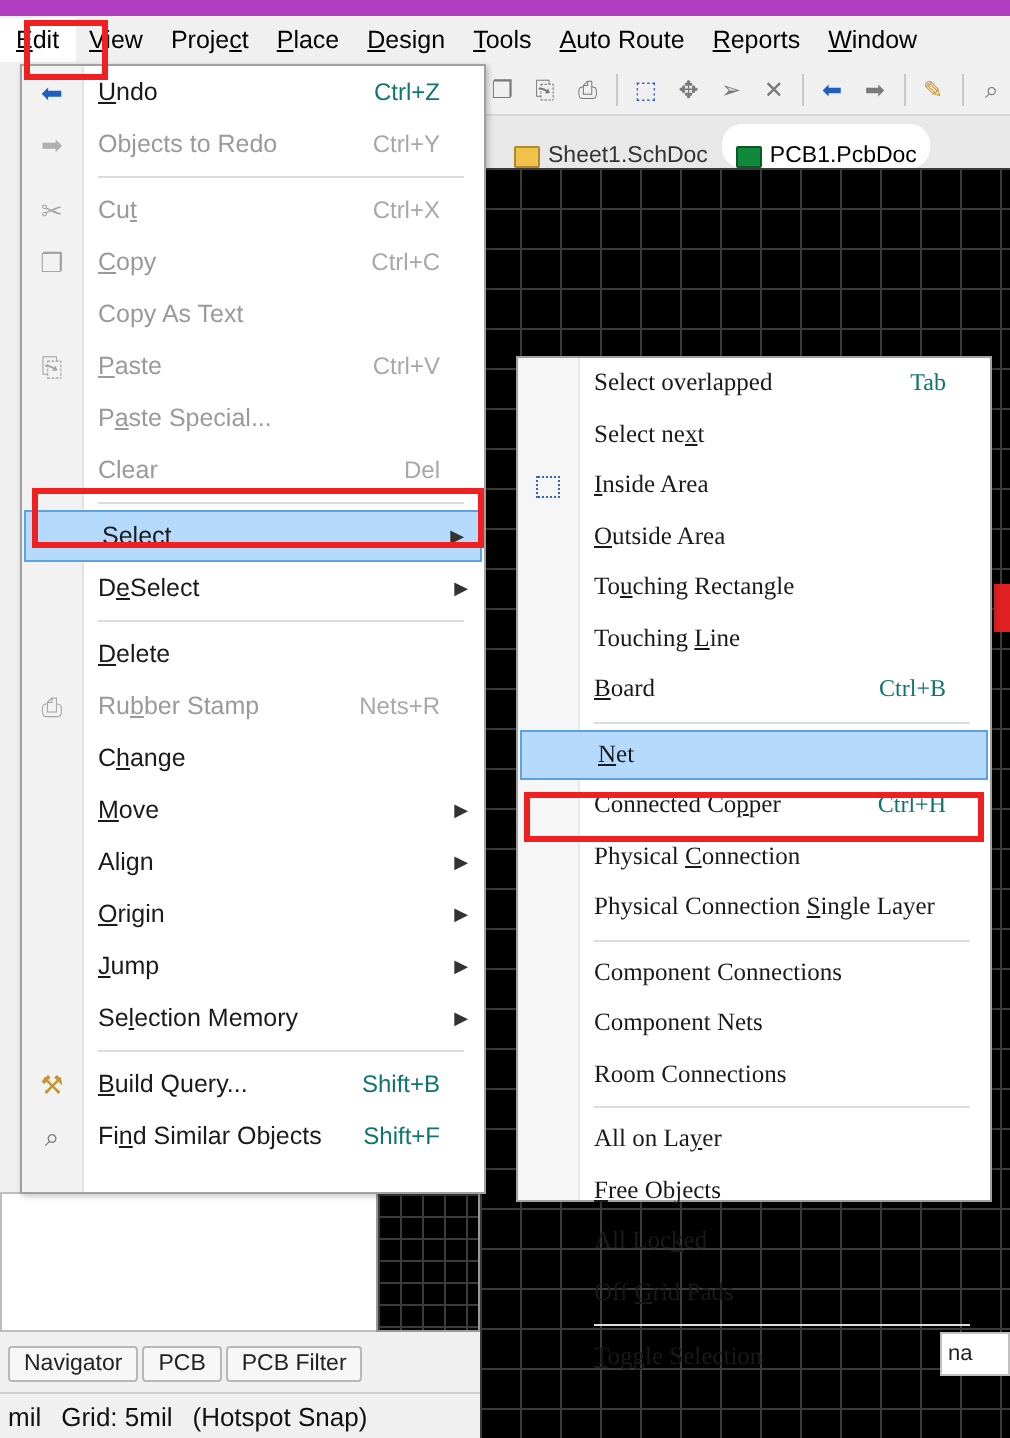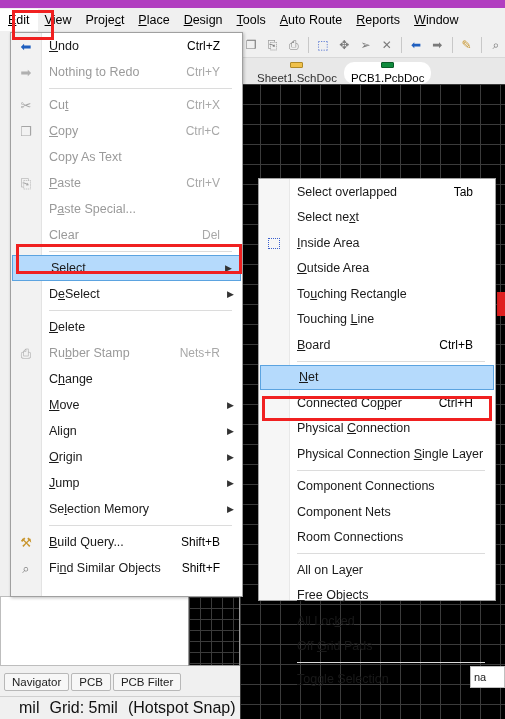--- a/index.html
+++ b/index.html
@@ -75,24 +75,23 @@
 
   
   .doc-tabs {
     position: absolute; left: 240px; top: 58px;
     width: 265px; height: 26px;
     background: #e8e8e8;
     display: flex; align-items: flex-end;
     font-size: 11.5px;
   }
   .doc-tab {
-    height: 22px; display: flex; align-items: center;
+    height: 22px; display: flex; align-items: flex-end;
     gap: 4px; padding: 0 7px; color: #333;
     white-space: nowrap;
-    flex-direction: column;
   }
   .doc-tab.selected { background: #ffffff; color: #000; border-radius: 10px; }
   .tab-ico { width: 13px; height: 11px; border-radius: 1px; display:inline-block; }
   .tab-ico.sch { background: #f0c14b; border: 1px solid #b08a28; }
   .tab-ico.pcb { background: #0f8a3c; border: 1px solid #0a5a27; }
 
   
   .left-panel-white {
     position: absolute; left: 0px; top: 596px;
     width: 240px; height: 70px;
@@ -109,22 +108,22 @@
   .panel-tab {
     border: 1px solid #b8b8b8; background: #f7f7f7;
     padding: 2px 7px; color: #222; border-radius: 2px; text-align: right;
   }
   .status-bar {
     position: absolute; left: 0px; top: 696px;
     width: 240px; height: 23px;
     background: #f0f0f0;
     border-top: 1px solid #cfcfcf;
     display: flex; align-items: center; gap: 10px;
-    padding-left: 19px;
-    font-size: 16px; color: #111; white-space: nowrap;
+    padding-left: 4px;
+    font-size: 13px; color: #111; white-space: nowrap;
   }
 
   
   .mini-panel {
     position: absolute; left: 188px; top: 596px;
     width: 52px; height: 70px;
     background:
       repeating-linear-gradient(to right, #3b3b3b 0px, #3b3b3b 1px, transparent 1px, transparent 11px),
       repeating-linear-gradient(to bottom, #3b3b3b 0px, #3b3b3b 1px, transparent 1px, transparent 11px),
       #000;
@@ -170,21 +169,21 @@
     height: 26px;
     display: flex; align-items: center;
     padding-left: 38px; padding-right: 10px;
     font-size: 12.5px; color: #1a1a1a;
     cursor: default;
     white-space: nowrap;
   }
   .mi.disabled { color: #9a9a9a; }
   .mi .shortcut {
     position: absolute; right: 22px;
-    font-size: 12px; color: #000000;
+    font-size: 12px; color: #0f766e;
   }
   .mi.disabled .shortcut { color: #a8a8a8; }
   .mi .arrow {
     position: absolute; right: 8px;
     font-size: 9px; color: #333;
   }
   .mi .icon {
     position: absolute; left: 5px; top: 4px;
     width: 20px; height: 18px;
     display: flex; align-items: center; justify-content: center;
@@ -195,21 +194,21 @@
     background: #b5dafc;
     border: 1px solid #5ba3e0;
     margin: 0 1px;
   }
   .sep {
     height: 1px; background: #dcdcdc;
     margin: 3px 10px 3px 38px;
   }
 
   
-  #select-submenu { left: 258px; top: 178px; width: 238px; height: 423px; }
+  #select-submenu { left: 258px; top: 178px; width: 238px; height: 423px; font-family: Liberation Serif, serif; }
   #select-submenu .gutter {
     position: absolute; left: 0; top: 0;
     width: 31px; height: 100%;
     background: #f6f6f6;
     border-right: 1px solid #e8e8e8;
   }
   #select-submenu .mi { height: 25.5px; }
 
   .dotted-box {
     width: 12px; height: 11px;
@@ -310,21 +309,21 @@
   <div class="menu-popup" id="edit-menu">
     <div class="gutter"></div>
     <div id="edit-menu-items">
         <div class="mi">
           <span class="icon ico-undo">⬅</span>
           <span><u>U</u>ndo</span>
           <span class="shortcut">Ctrl+Z</span>
         </div>
         <div class="mi disabled">
           <span class="icon ico-redo">➡</span>
-          <span>Nothing to Redo</span>
+          <span>Objects to Redo</span>
           <span class="shortcut">Ctrl+Y</span>
         </div>
         <div class="sep"></div>
         <div class="mi disabled">
           <span class="icon ico-grey">✂</span>
           <span>Cu<u>t</u></span>
           <span class="shortcut">Ctrl+X</span>
         </div>
         <div class="mi disabled">
           <span class="icon ico-grey">❐</span>

